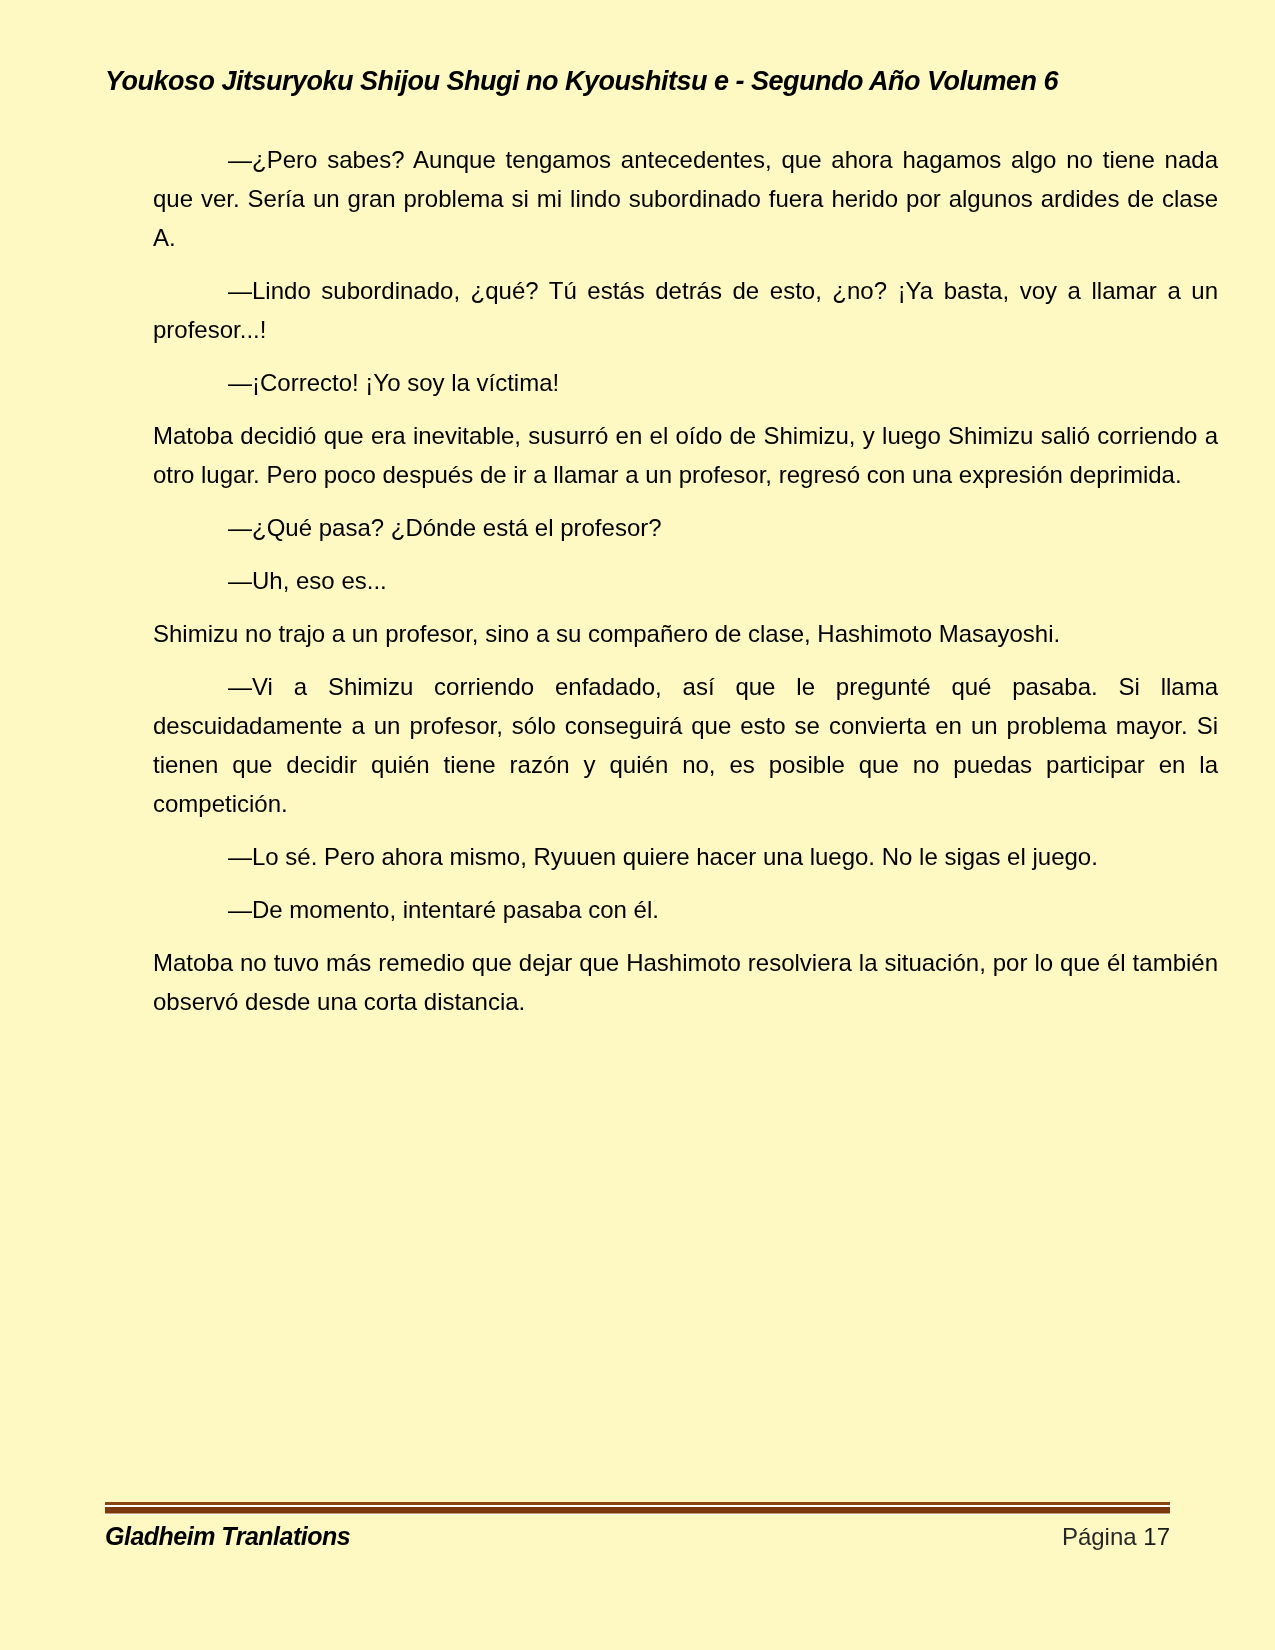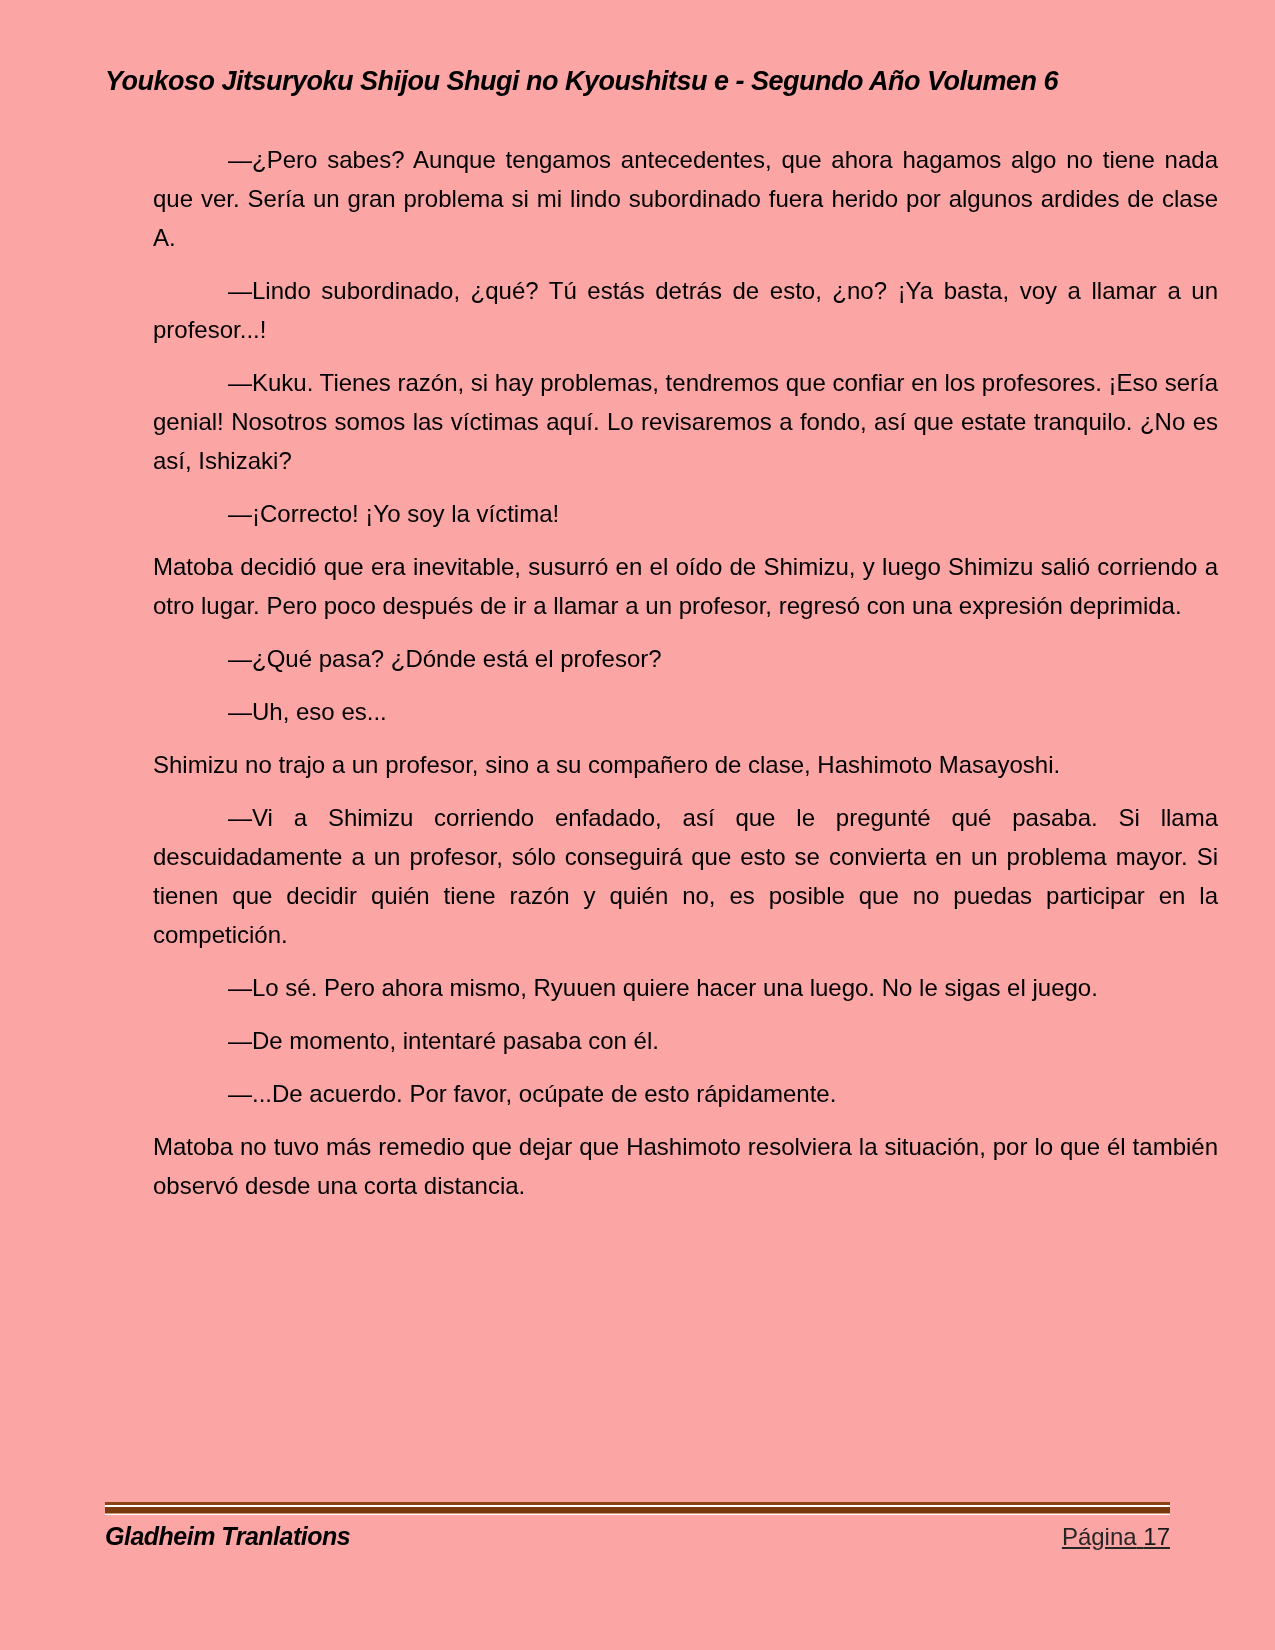--- a/index.html
+++ b/index.html
@@ -4,21 +4,21 @@
 <style>
   html, body {
     margin: 0;
     padding: 0;
     background: #ffffff;
   }
   .page {
     position: relative;
     width: 1275px;
     height: 1650px;
-    background: #fca5a5;
+    background: #fef9c3;
     overflow: hidden;
     font-family: "Liberation Sans", sans-serif;
     color: #000000;
   }
   .page-header {
     position: absolute;
     top: 66px;
     left: 105px;
     right: 105px;
   }
@@ -76,49 +76,46 @@
     font-family: "Liberation Sans", sans-serif;
     font-weight: bold;
     font-style: italic;
     font-size: 25px;
     letter-spacing: -0.5px;
     color: #000000;
   }
   .footer-page {
     font-size: 24px;
     color: #262626;
-    text-decoration: underline;
   }
   .footer-page .page-number {
     font-weight: 500;
     color: #1a1a1a;
   }
 </style>
 </head>
 <body>
 
 <div class="page">
 
   <header class="page-header">
     <div class="header-title">Youkoso Jitsuryoku Shijou Shugi no Kyoushitsu e - Segundo Año Volumen 6</div>
   </header>
 
   <main class="document-body">
       <p class="para indent">—¿Pero sabes? Aunque tengamos antecedentes, que ahora hagamos algo no tiene nada que ver. Sería un gran problema si mi lindo subordinado fuera herido por algunos ardides de clase A.</p>
       <p class="para indent">—Lindo subordinado, ¿qué? Tú estás detrás de esto, ¿no? ¡Ya basta, voy a llamar a un profesor...!</p>
-      <p class="para indent">—Kuku. Tienes razón, si hay problemas, tendremos que confiar en los profesores. ¡Eso sería genial! Nosotros somos las víctimas aquí. Lo revisaremos a fondo, así que estate tranquilo. ¿No es así, Ishizaki?</p>
       <p class="para indent">—¡Correcto! ¡Yo soy la víctima!</p>
       <p class="para flush">Matoba decidió que era inevitable, susurró en el oído de Shimizu, y luego Shimizu salió corriendo a otro lugar. Pero poco después de ir a llamar a un profesor, regresó con una expresión deprimida.</p>
       <p class="para indent">—¿Qué pasa? ¿Dónde está el profesor?</p>
       <p class="para indent">—Uh, eso es...</p>
       <p class="para flush">Shimizu no trajo a un profesor, sino a su compañero de clase, Hashimoto Masayoshi.</p>
       <p class="para indent">—Vi a Shimizu corriendo enfadado, así que le pregunté qué pasaba. Si llama descuidadamente a un profesor, sólo conseguirá que esto se convierta en un problema mayor. Si tienen que decidir quién tiene razón y quién no, es posible que no puedas participar en la competición.</p>
       <p class="para indent">—Lo sé. Pero ahora mismo, Ryuuen quiere hacer una luego. No le sigas el juego.</p>
       <p class="para indent">—De momento, intentaré pasaba con él.</p>
-      <p class="para indent">—...De acuerdo. Por favor, ocúpate de esto rápidamente.</p>
       <p class="para flush">Matoba no tuvo más remedio que dejar que Hashimoto resolviera la situación, por lo que él también observó desde una corta distancia.</p>
     </main>
 
   <footer class="page-footer">
     <div class="footer-rule"></div>
     <div class="footer-row">
       <span class="footer-brand">Gladheim Tranlations</span>
       <span class="footer-page">
         <span>Página</span>
         <span class="page-number">17</span>

